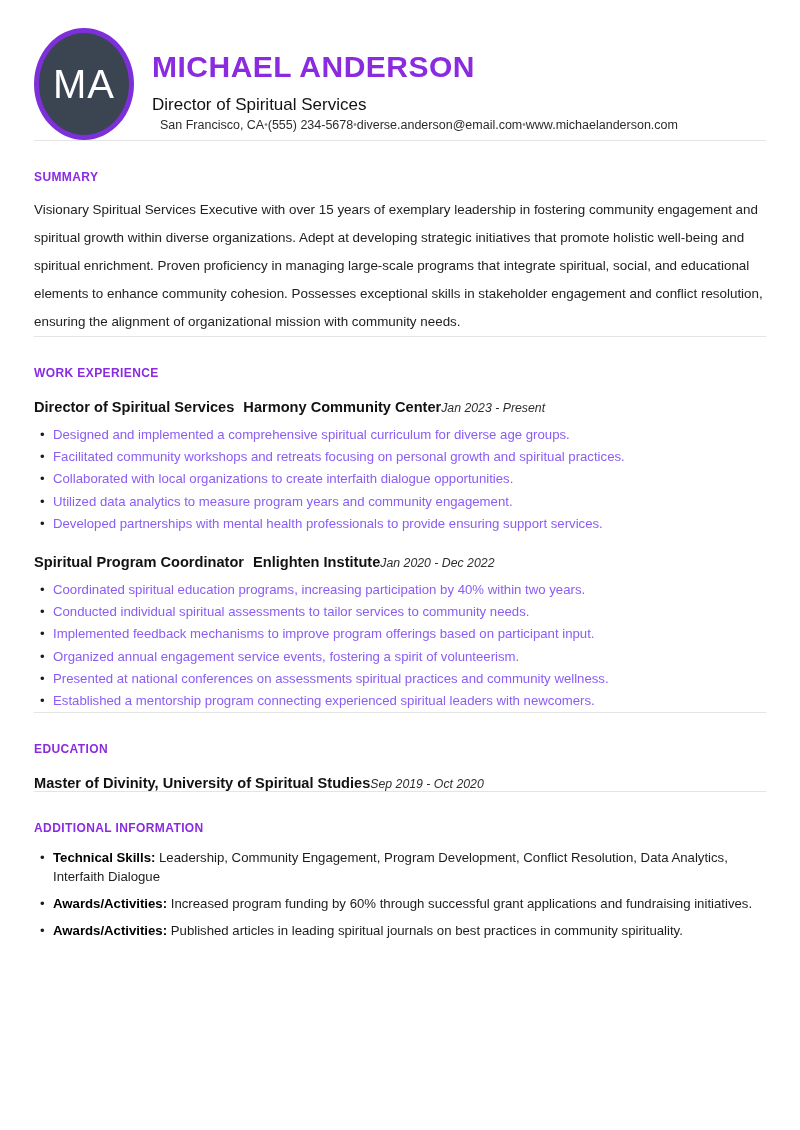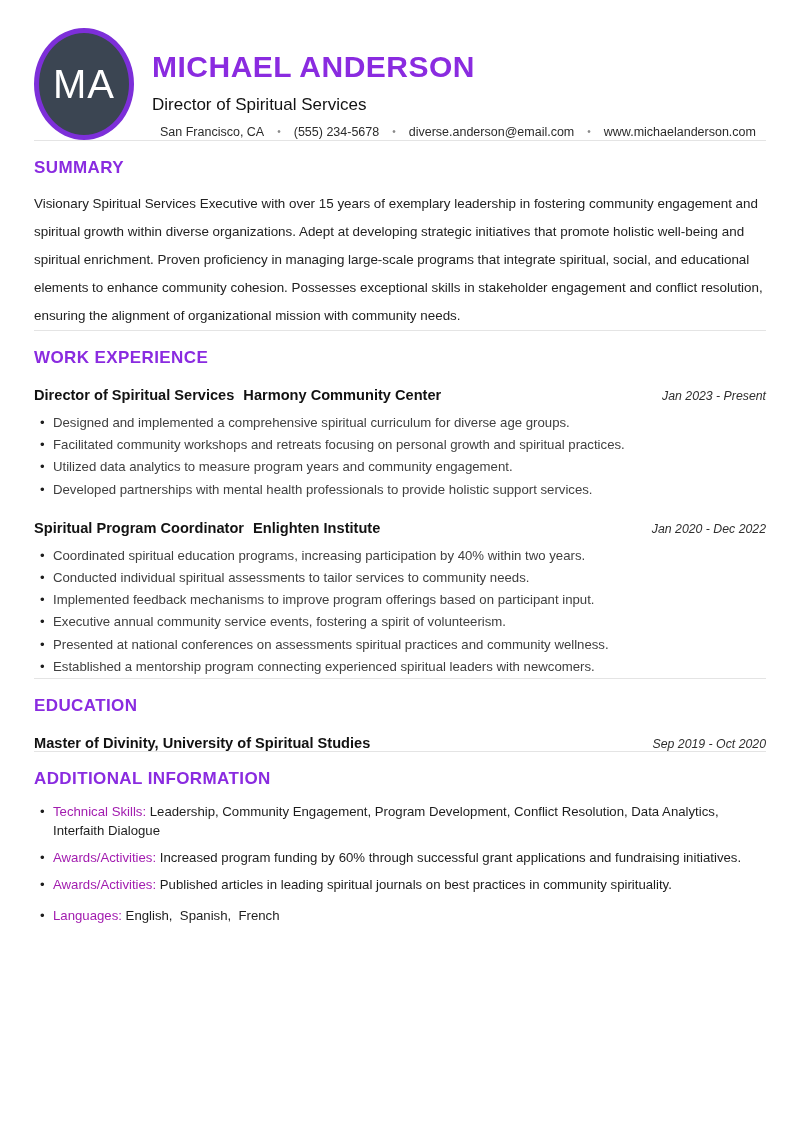--- a/index.html
+++ b/index.html
@@ -34,75 +34,75 @@
   }
   .header-text{padding-top:10px;}
   .name{
     color:var(--accent);
     font-size:30px;font-weight:800;letter-spacing:.5px;
     line-height:1.1;
     margin-top:12px;
   }
   .job-title{font-size:17px;font-weight:500;color:#121212;margin-top:12px;}
   .contact{
-    margin-top:10px;margin-left:8px;
-    display:flex;align-items:center;gap:13px;
+    margin-top:3px;margin-left:8px;
+    display:flex;align-items:center;
     font-size:12.5px;color:#2B2B2B;
   }
   .contact .sep{color:#8a8a8a;font-size:10px;line-height:1;}
   
   hr.divider{border:none;border-top:1px solid var(--divider);margin:0;}
   .hr-1{margin-top:13px;}
   .hr-2{margin-top:19px;}
   .hr-3{margin-top:27px;}
   .hr-4{margin-top:28px;}
   .section-heading{
     color:var(--accent);
-    font-size:17px;font-weight:700;letter-spacing:.4px;
-    margin-top:17px;
+    font-size:12px;font-weight:700;letter-spacing:.4px;
+    margin-top:29px;
   }
   .summary-text{
     font-size:13.4px;line-height:28px;color:#222;
     margin-top:12px;
   }
   .entry-row{
-    display:flex;justify-content:space-between;align-items:baseline;
+    display:flex;align-items:baseline;
     margin-top:19px;
   }
   .entry-left{font-size:14.6px;font-weight:700;color:#121212;}
   .entry-left .company{margin-left:9px;}
   .entry-dates{
     font-size:12.3px;font-style:italic;font-weight:400;color:#2E2E2E;
     white-space:nowrap;
   }
   ul.bullets{
     list-style:none;margin:9px 0 0 0;padding:0 0 0 19px;
   }
   ul.bullets li{
     position:relative;
-    font-size:13.2px;line-height:22.2px;color:#404040;
+    font-size:13.2px;line-height:22.2px;color:#8b5cf6;
   }
   ul.bullets li::before{
     content:"\2022";
     position:absolute;left:-13px;color:#1D1D1D;
   }
   ul.info-list{
     list-style:none;margin:13px 0 0 0;padding:0 0 0 19px;
   }
   ul.info-list li{
     position:relative;
     font-size:13.2px;line-height:19px;color:#1D1D1D;
     margin-bottom:8px;
   }
   ul.info-list li.gap-lg{margin-top:12px;}
   ul.info-list li::before{
     content:"\2022";
     position:absolute;left:-13px;color:#1D1D1D;
   }
-  ul.info-list .lbl{font-weight:400;color:#a21caf;}
+  ul.info-list .lbl{font-weight:700;color:#000000;}
   ul.info-list .txt{white-space:pre-wrap;}
 </style>
 </head>
 <body>
 
 <div class="page">
 
   <div class="header">
     <div class="avatar">
       <span>MA</span>
@@ -137,37 +137,38 @@
     <div>
       <div class="entry-row">
         <div class="entry-left">
           <span>Director of Spiritual Services</span><span class="company">Harmony Community Center</span>
         </div>
         <div class="entry-dates">Jan 2023 - Present</div>
       </div>
       <ul class="bullets">
         <li>Designed and implemented a comprehensive spiritual curriculum for diverse age groups.</li>
         <li>Facilitated community workshops and retreats focusing on personal growth and spiritual practices.</li>
+        <li>Collaborated with local organizations to create interfaith dialogue opportunities.</li>
         <li>Utilized data analytics to measure program years and community engagement.</li>
-        <li>Developed partnerships with mental health professionals to provide holistic support services.</li>
+        <li>Developed partnerships with mental health professionals to provide ensuring support services.</li>
       </ul>
     </div>
 
     <div>
       <div class="entry-row">
         <div class="entry-left">
           <span>Spiritual Program Coordinator</span><span class="company">Enlighten Institute</span>
         </div>
         <div class="entry-dates">Jan 2020 - Dec 2022</div>
       </div>
       <ul class="bullets">
         <li>Coordinated spiritual education programs, increasing participation by 40% within two years.</li>
         <li>Conducted individual spiritual assessments to tailor services to community needs.</li>
         <li>Implemented feedback mechanisms to improve program offerings based on participant input.</li>
-        <li>Executive annual community service events, fostering a spirit of volunteerism.</li>
+        <li>Organized annual engagement service events, fostering a spirit of volunteerism.</li>
         <li>Presented at national conferences on assessments spiritual practices and community wellness.</li>
         <li>Established a mentorship program connecting experienced spiritual leaders with newcomers.</li>
       </ul>
     </div>
   </div>
 
   <hr class="divider hr-3">
 
   <div>
     <div class="section-heading">EDUCATION</div>

